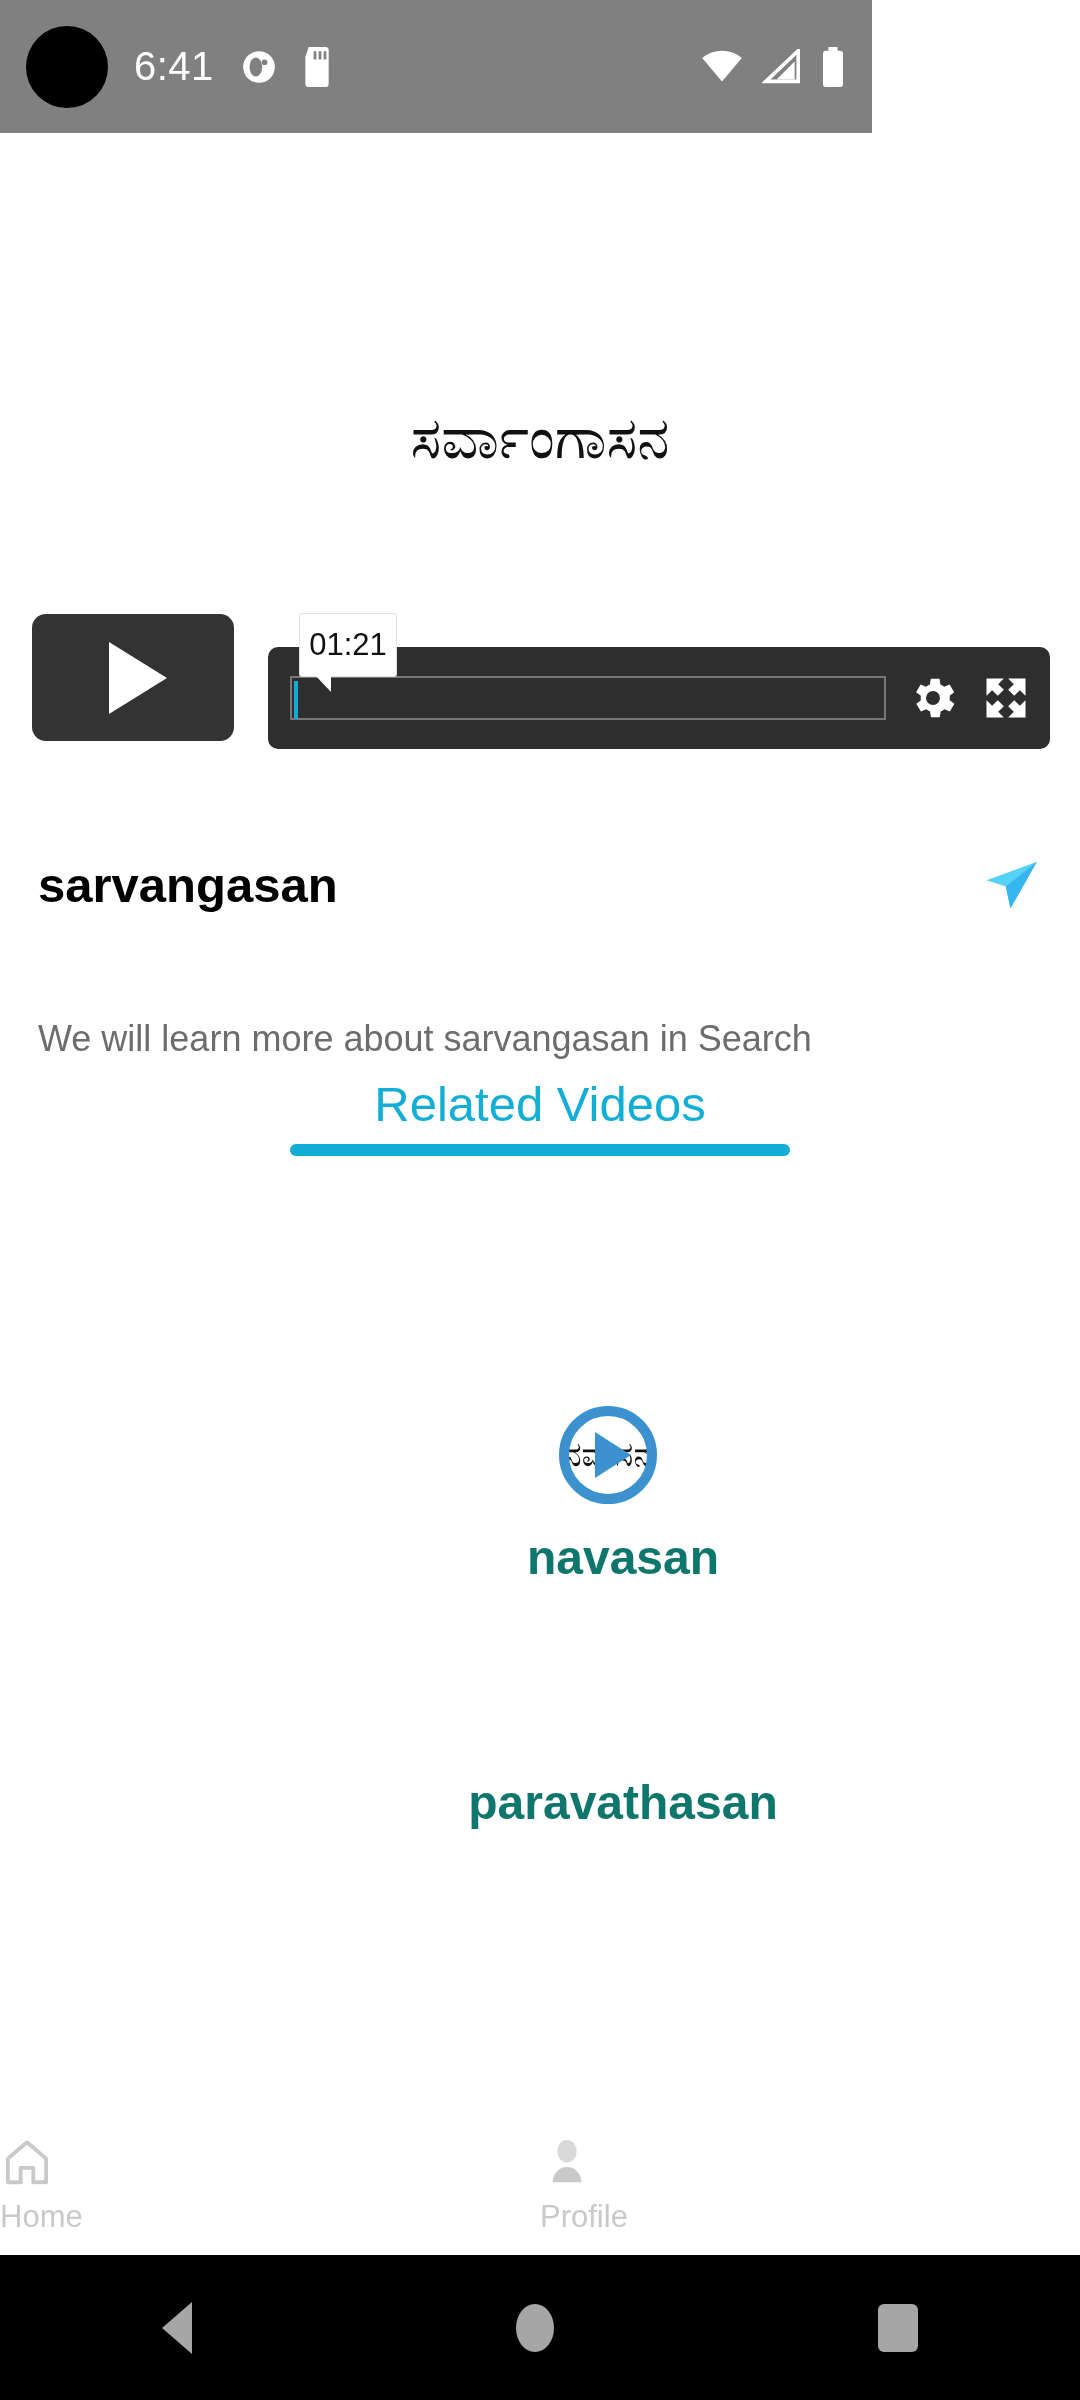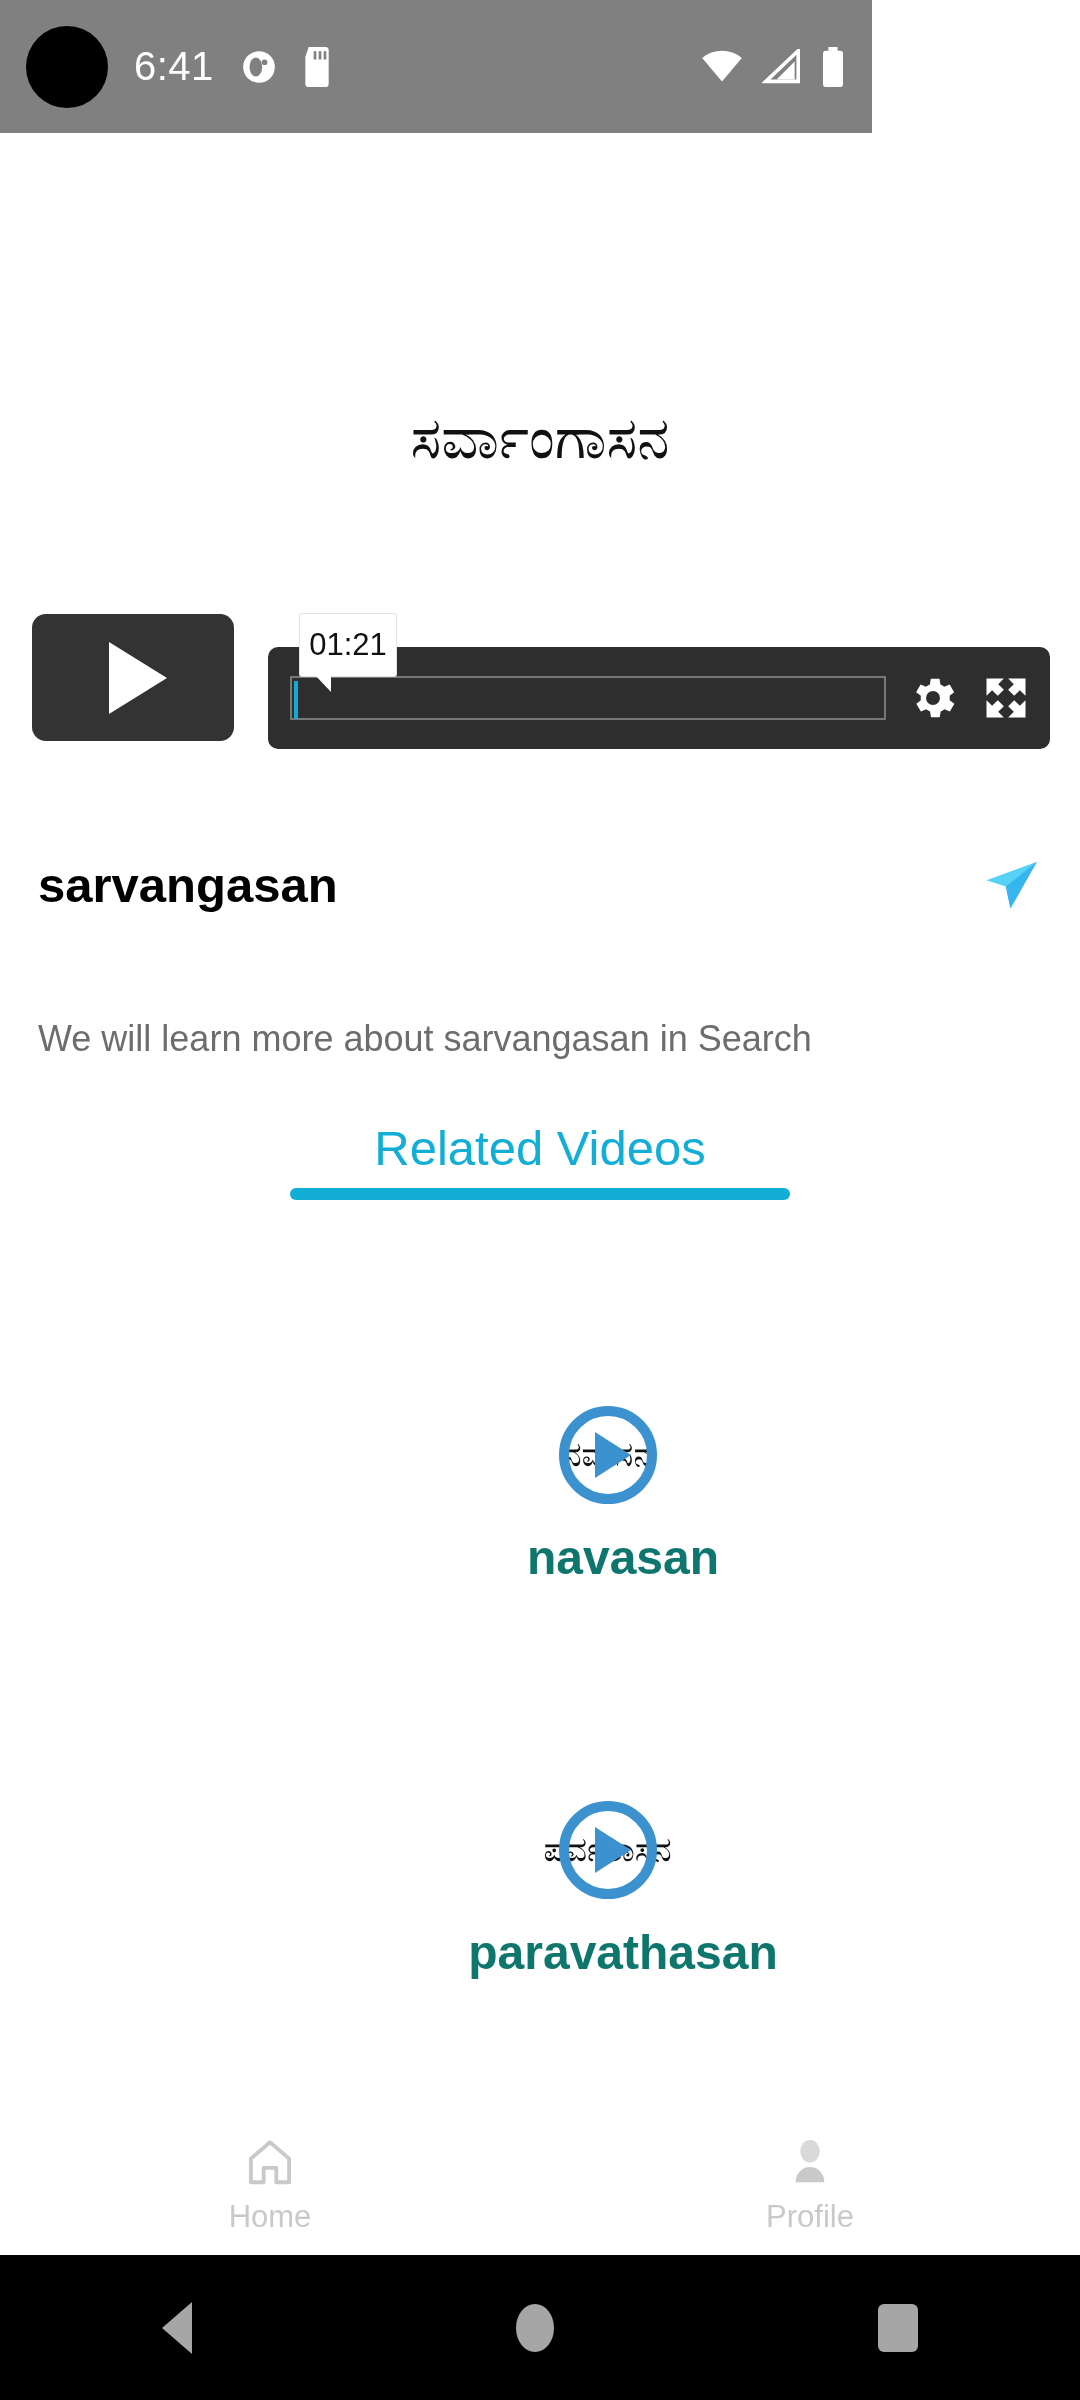--- a/index.html
+++ b/index.html
@@ -81,21 +81,21 @@
   .video-title{ font-size:49px; font-weight:bold; color:#000; }
 
   
   .description{
     position:absolute; top:1016px; left:38px; width:1004px;
     font-size:36px; color:#6d6d6d; line-height:1.25;
   }
 
   
   .tabs{
-    position:absolute; top:1108px; left:0; width:1080px;
+    position:absolute; top:1064px; left:0; width:1080px;
     display:flex; justify-content:center;
   }
   .tab{
     position:relative; display:inline-block; padding:12px 0 24px;
     min-width:500px; text-align:center;
   }
   .tab-label{ font-size:49px; color:#12aed6; font-weight:400; }
   .tab-underline{
     position:absolute; left:50%; transform:translateX(-50%);
     bottom:0; width:500px; height:12px; background:#12aed6; border-radius:6px;
@@ -132,21 +132,21 @@
   .related-label{
     margin-left:166px; font-size:48px; font-weight:bold; color:#0f766e;
   }
 
   
   .bottomnav{
     position:absolute; left:0; bottom:145px; width:1080px; height:140px;
     background:#fff; display:flex; align-items:center;
   }
   .navitem{
-    flex:1 1 0; display:flex; flex-direction:column; align-items:center; gap:10px;
+    flex:1 1 0; display:flex; flex-direction:column; gap:10px;
   }
   .navlabel{ font-size:31px; color:#c9c9c9; }
   .navitem.active .navlabel{ color:#12aed6; }
 
   
   .sysnav{
     position:absolute; left:0; bottom:0; width:1080px; height:145px;
     background:#000; display:flex; align-items:center; justify-content:space-around;
   }
   .sys-back{
@@ -247,26 +247,20 @@
       <div class="thumb">
         <span class="thumb-text">ನವಾಸನ</span>
         <span class="thumb-play">
           <span class="thumb-play-tri"></span>
         </span>
       </div>
       <div class="related-label">navasan</div>
     </div>
 
     <div class="related-item">
-      <div class="thumb">
-        <span class="thumb-text">ಪರ್ವತಾಸನ</span>
-        <span class="thumb-play">
-          <span class="thumb-play-tri"></span>
-        </span>
-      </div>
       <div class="related-label">paravathasan</div>
     </div>
 
   </div>
 
   <div class="bottomnav">
     <div class="navitem">
       <svg width="54" height="54" viewBox="0 0 24 24">
         <path d="M3.5 10.5 L12 3.2 L20.5 10.5 V21 H14.8 V14.6 H9.2 V21 H3.5 Z" fill="none" stroke="#c9c9c9" stroke-width="1.7" stroke-linejoin="round"></path>
       </svg>

